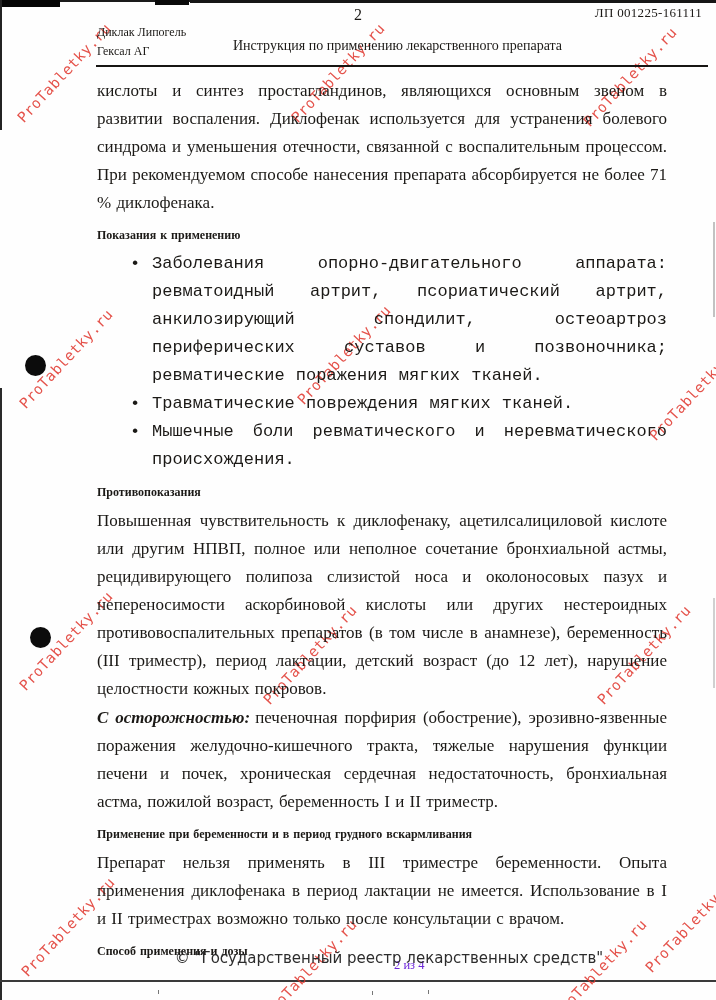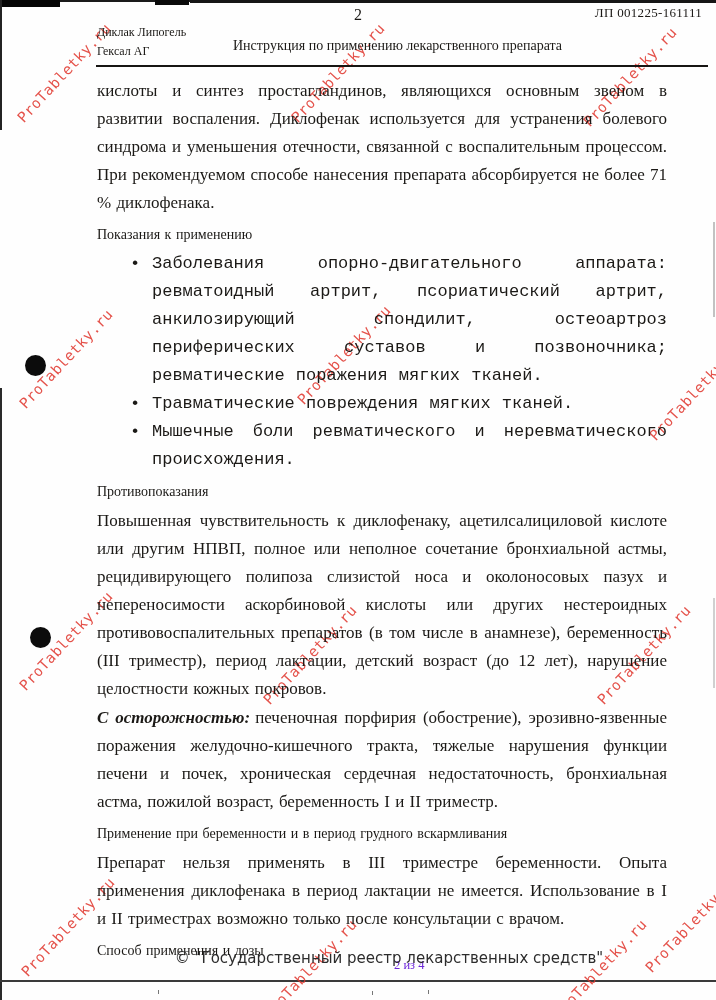--- a/index.html
+++ b/index.html
@@ -72,21 +72,21 @@
     position: absolute;
     top: 77px;
     left: 97px;
     width: 570px;
     font-size: 17px;
     line-height: 28px;
     text-align: justify;
     word-spacing: 1px;
   }
   .doc-body p { margin: 0 0 1px 0; }
-  .doc-body h3 { margin: 4px 0 1px 0; font-size: 14px; line-height: 28px; font-weight: normal; }
+  .doc-body h3 { margin: 4px 0 1px 0; font-size: 12px; line-height: 28px; font-weight: bold; }
   .caution-label { font-weight: bold; font-style: italic; margin-right: .3em; }
   ul.indications { margin: 0 0 1px 0; padding: 0; list-style: none; font-family: Liberation Mono, monospace; }
   ul.indications li { position: relative; padding-left: 55px; margin: 0; }
   ul.indications li::before {
     content: "\2022";
     position: absolute; left: 33px; top: 0;
     font-size: 17px;
   }
 
   

